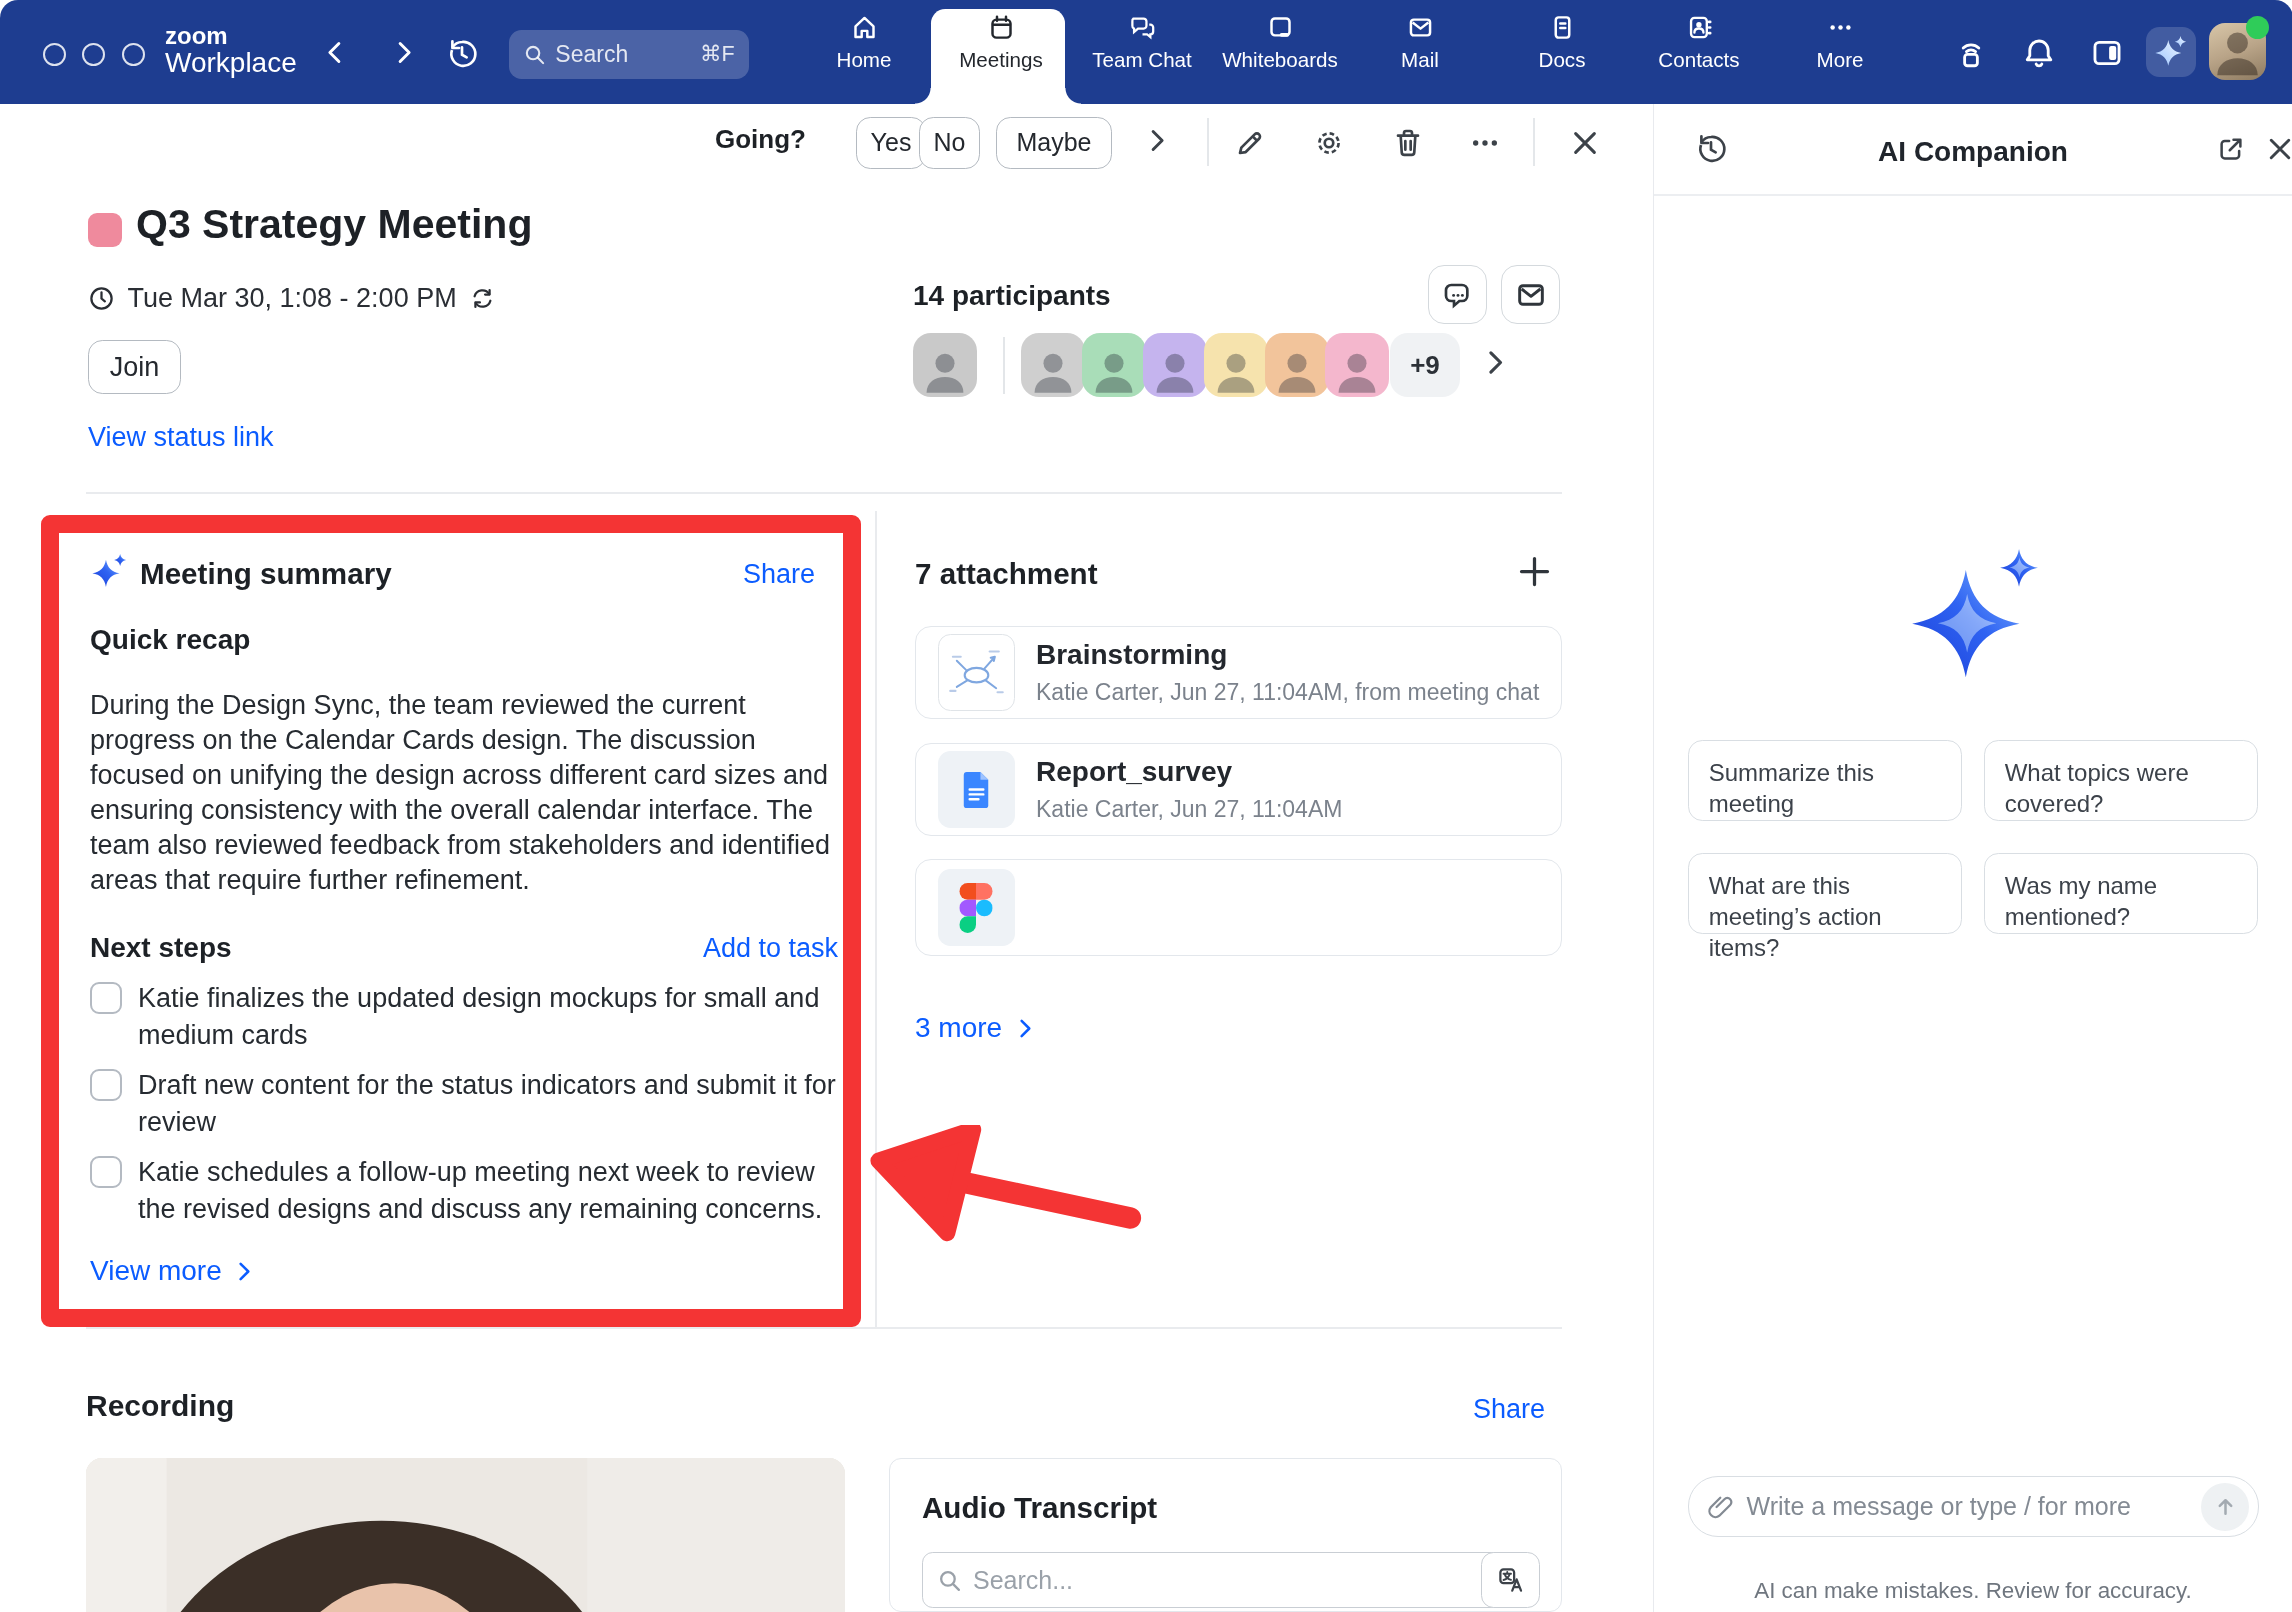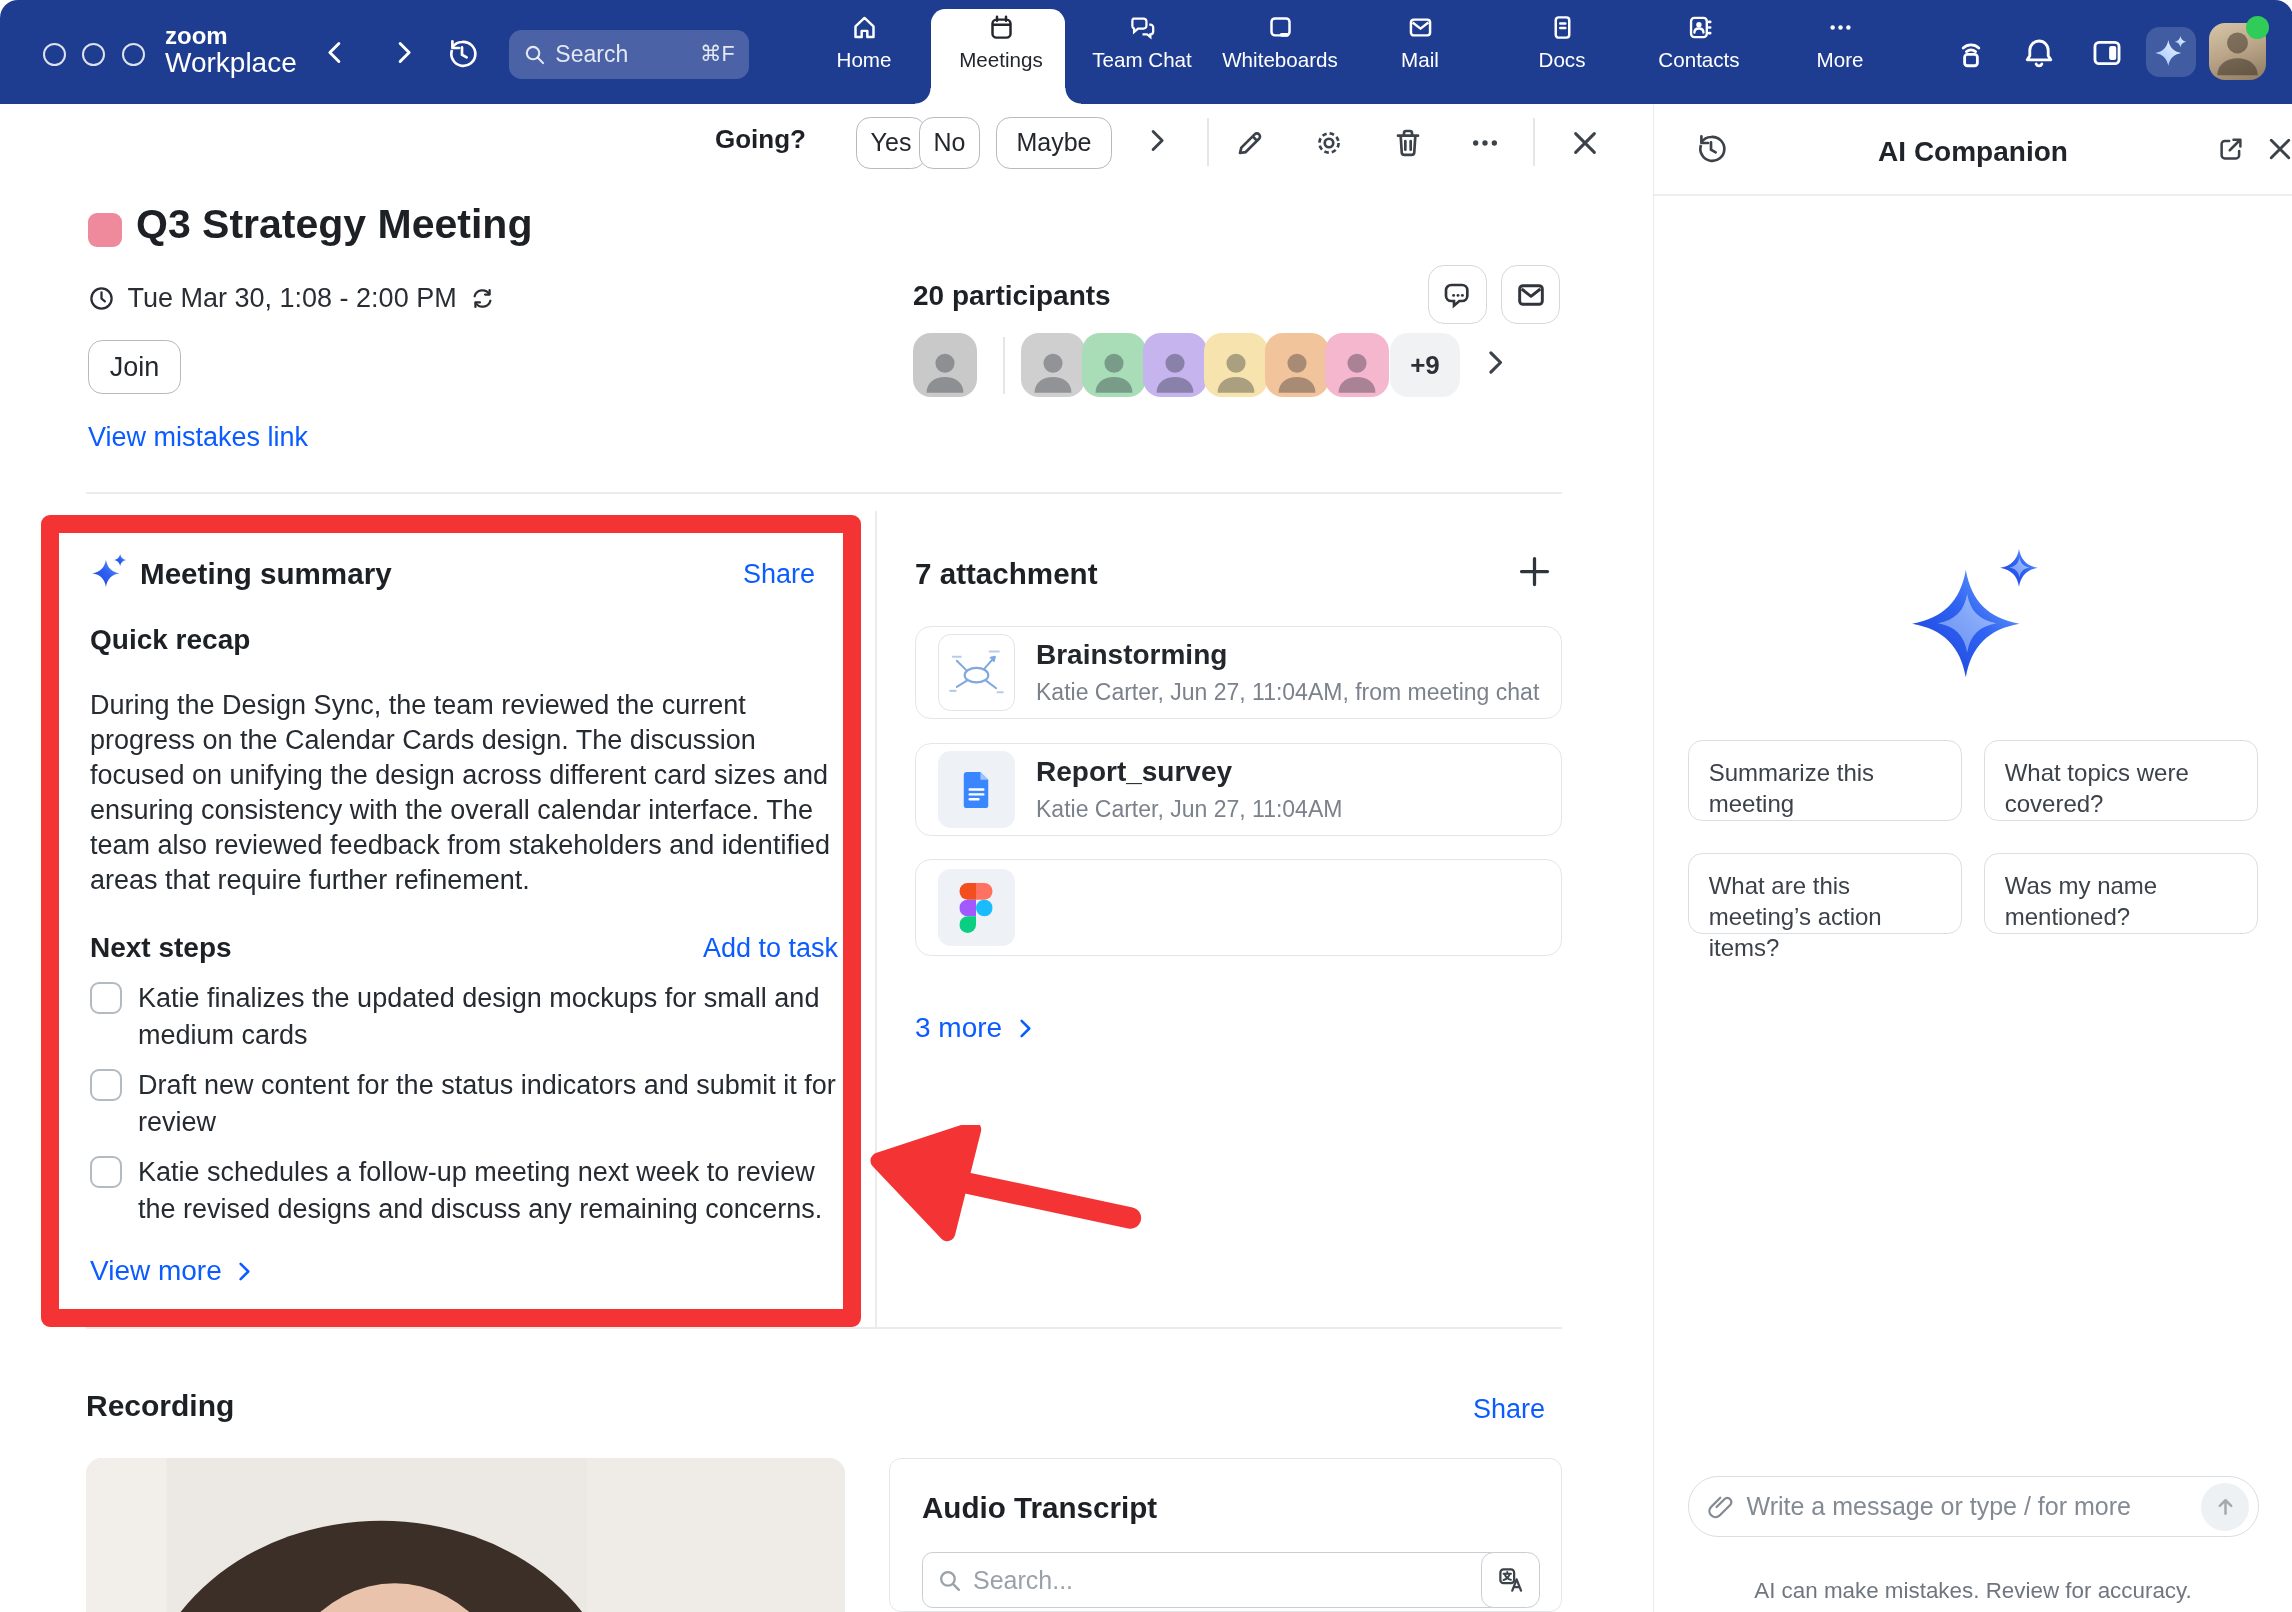--- a/index.html
+++ b/index.html
@@ -431,23 +431,23 @@
         </svg>
       </span>
     <span>Tue Mar 30, 1:08 - 2:00 PM</span>
     <span>
         <svg width="27" height="27" style="color:#2a2e34" viewBox="0 0 30 30">
           <use href="#i-cycle"></use>
         </svg>
       </span>
   </div>
   <button class="joinbtn">Join</button>
-  <a class="viewlink" href="#" style="text-decoration:none">View mistakes link</a>
-
-  <div class="ppl-title">20 participants</div>
+  <a class="viewlink" href="#" style="text-decoration:none">View status link</a>
+
+  <div class="ppl-title">14 participants</div>
   <div class="round-btn" style="left:1428px">
       <svg width="32" height="32" viewBox="0 0 36 36">
         <use href="#i-bubble"></use>
       </svg>
     </div>
   <div class="round-btn" style="left:1501px">
       <svg width="32" height="32" viewBox="0 0 36 36">
         <use href="#i-mail"></use>
       </svg>
     </div>

